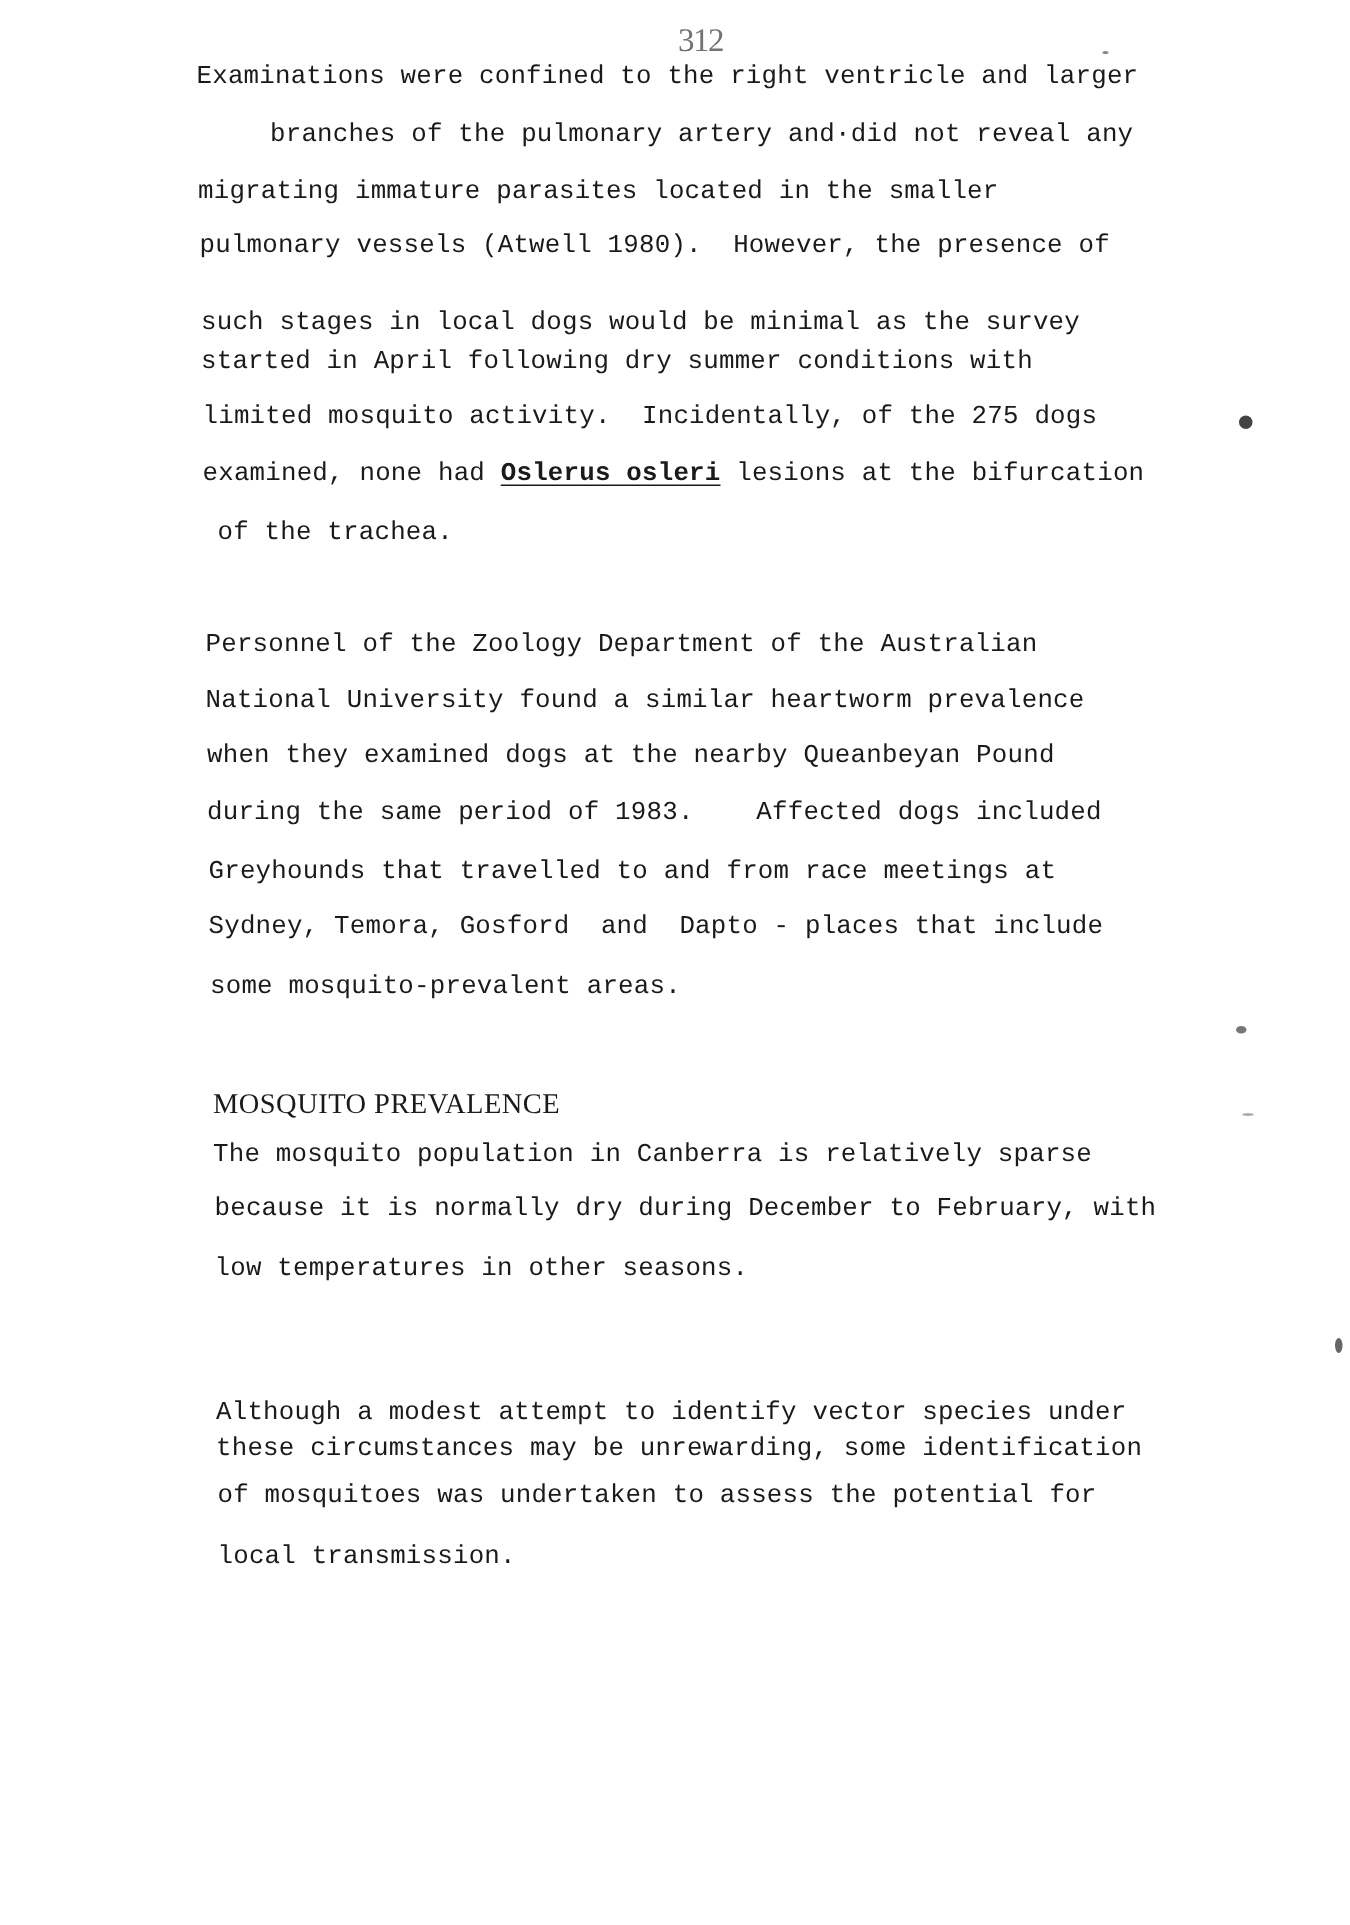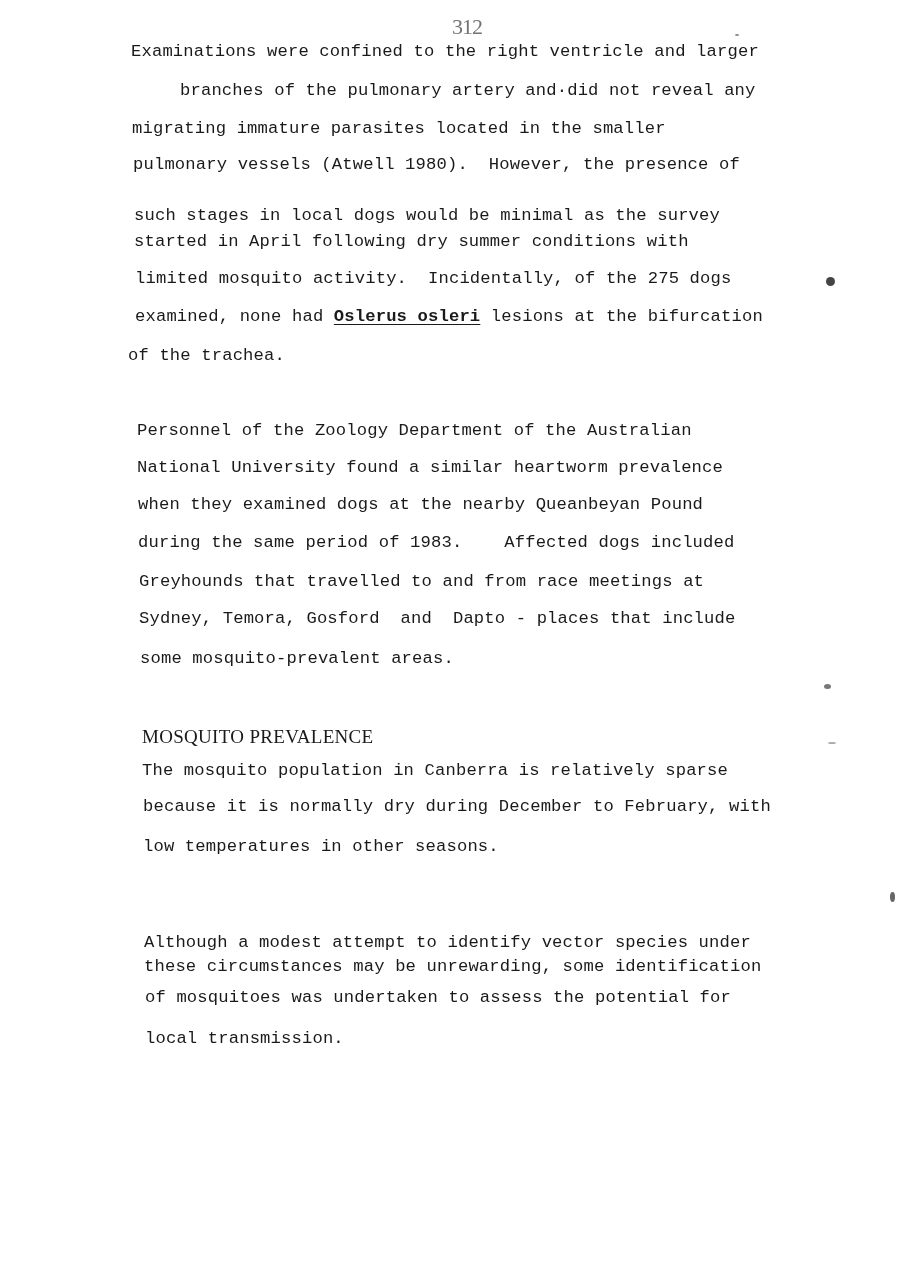--- a/index.html
+++ b/index.html
@@ -32,21 +32,21 @@
 
   <div>
     <div class="line" style="left:131px;top:42px;">Examinations were confined to the right ventricle and larger</div>
     <div class="line" style="left:132px;top:81px;margin-left:48px;">branches of the pulmonary artery and·did not reveal any</div>
     <div class="line" style="left:132px;top:119px;">migrating immature parasites located in the smaller</div>
     <div class="line" style="left:133px;top:155px;">pulmonary vessels (Atwell 1980).  However, the presence of</div>
     <div class="line" style="left:134px;top:194px;margin-top:12px;">such stages in local dogs would be minimal as the survey</div>
     <div class="line" style="left:134px;top:232px;">started in April following dry summer conditions with</div>
     <div class="line" style="left:135px;top:269px;">limited mosquito activity.  Incidentally, of the 275 dogs</div>
     <div class="line" style="left:135px;top:307px;"><span>examined, none had </span><span class="underline">Oslerus osleri</span><span> lesions at the bifurcation</span></div>
-    <div class="line" style="left:128px;top:346px;">of the trachea.</div>
+    <div class="line" style="left:145px;top:346px;">of the trachea.</div>
   </div>
 
   <div>
     <div class="line" style="left:137px;top:421px;">Personnel of the Zoology Department of the Australian</div>
     <div class="line" style="left:137px;top:458px;">National University found a similar heartworm prevalence</div>
     <div class="line" style="left:138px;top:495px;">when they examined dogs at the nearby Queanbeyan Pound</div>
     <div class="line" style="left:138px;top:533px;">during the same period of 1983.    Affected dogs included</div>
     <div class="line" style="left:139px;top:572px;">Greyhounds that travelled to and from race meetings at</div>
     <div class="line" style="left:139px;top:609px;">Sydney, Temora, Gosford  and  Dapto - places that include</div>
     <div class="line" style="left:140px;top:649px;">some mosquito-prevalent areas.</div>

